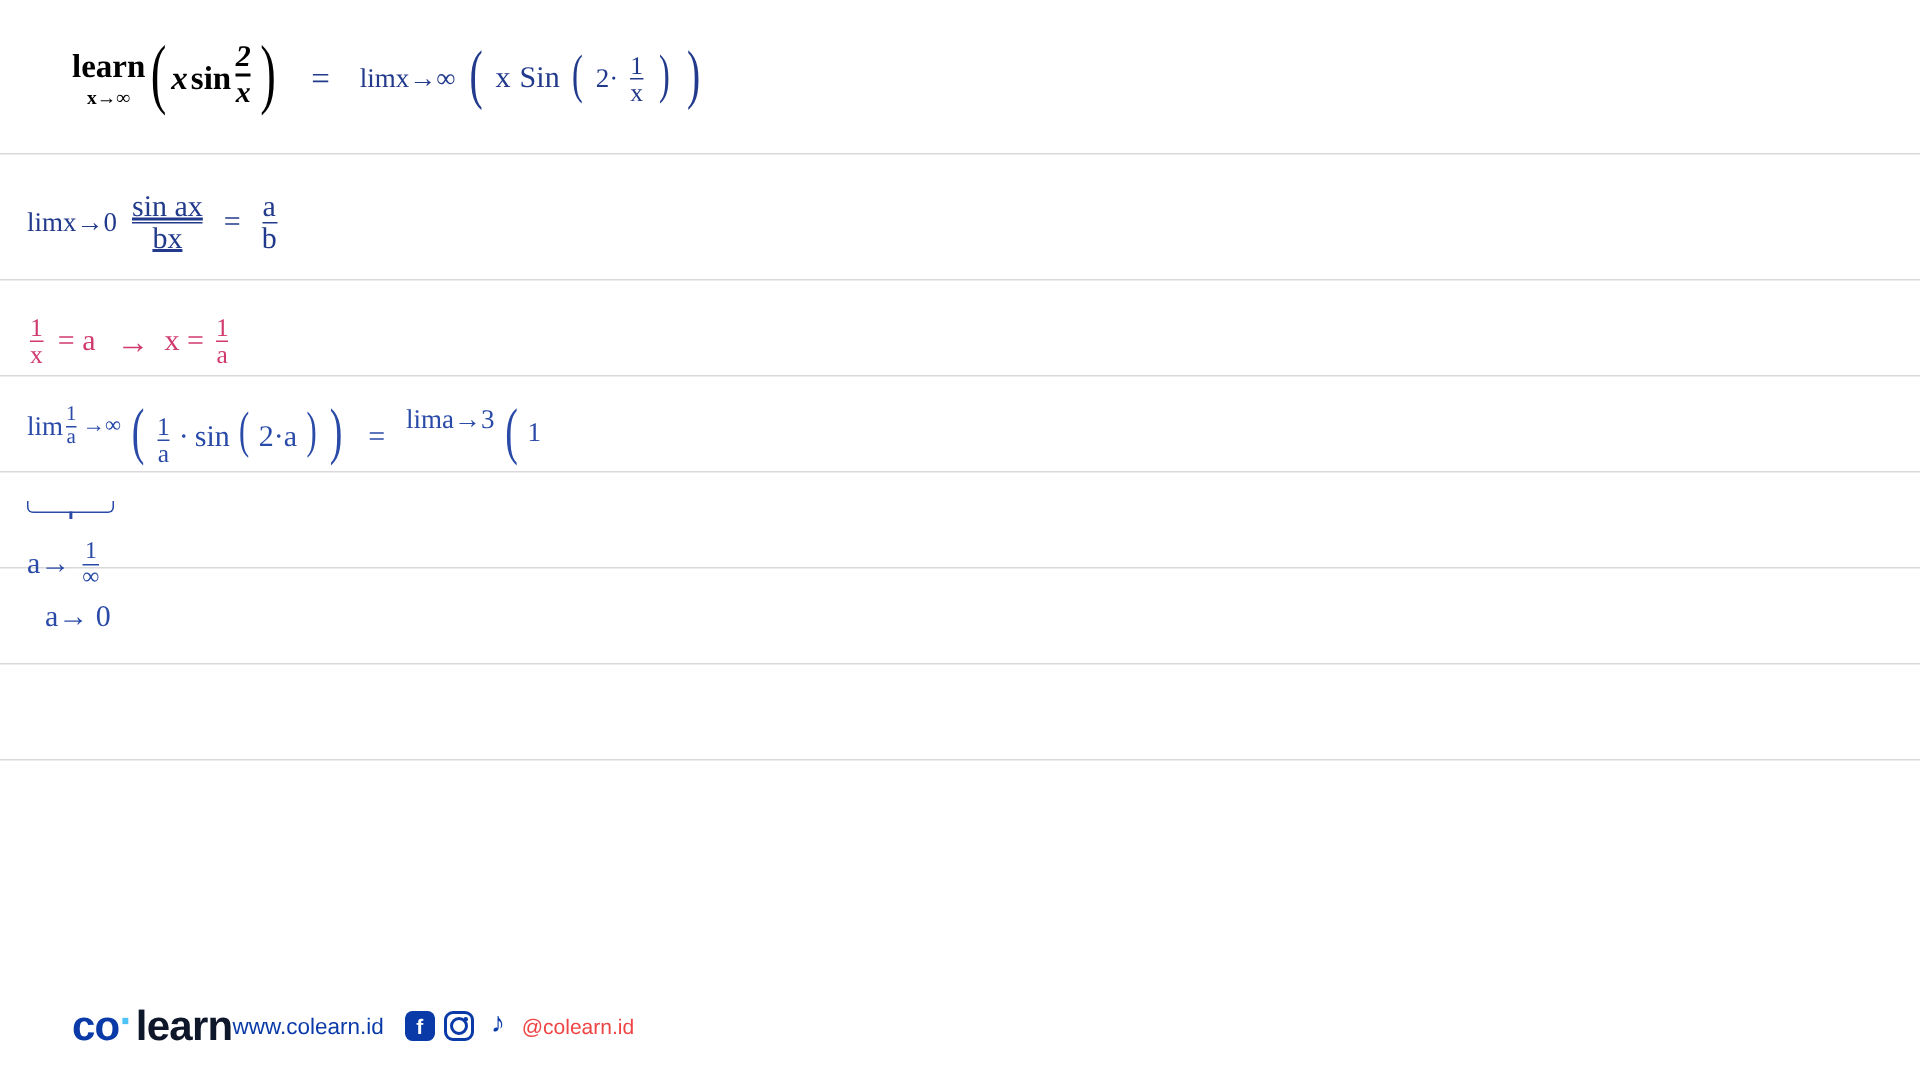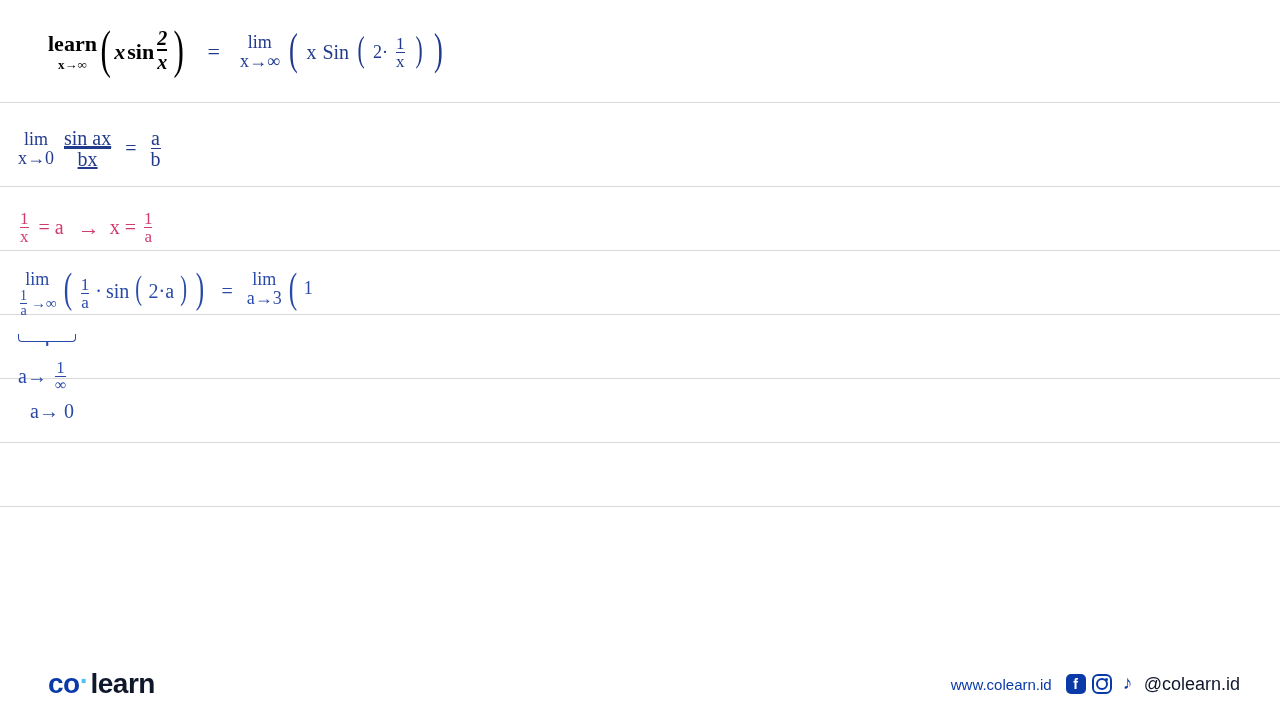--- a/index.html
+++ b/index.html
@@ -81,21 +81,21 @@
     .hand2 {
       font-family: 'Segoe Script', 'Comic Sans MS', cursive;
       color: #2a4aa8;
     }
     .handred {
       font-family: 'Segoe Script', 'Comic Sans MS', cursive;
       color: #d13a6f;
     }
     .hand .lim-stack, .hand2 .lim-stack {
       display: inline-flex;
-      flex-direction: column;
+      flex-direction: row;
       align-items: center;
       font-size: 18px;
       line-height: 1.05;
     }
     .hand-paren {
       font-size: 44px;
       display: inline-block;
       line-height: 0.7;
       position: relative;
       top: -2px;
@@ -132,22 +132,22 @@
       gap: 4px;
     }
     .step span { white-space: nowrap; }
     
     .footer {
       position: absolute;
       bottom: 0; left: 0; right: 0;
       height: 64px;
       display: flex;
       align-items: center;
-      justify-content: space-between;
-      padding: 0 40px 8px 48px;
+      justify-content: flex-start;
+      padding: 0 68px 8px 48px;
     }
     .logo {
       font-family: Arial, sans-serif;
       font-size: 28px;
       font-weight: 800;
       letter-spacing: -0.5px;
       display: flex;
       align-items: center;
     }
     .logo .co { color: #0a3aa8; }
@@ -168,21 +168,21 @@
       display: inline-flex;
       align-items: center;
       justify-content: center;
       border-radius: 5px;
     }
     .icon.fb { background: #0a3aa8; color: #fff; font-weight: bold; font-family: Arial; font-size: 14px;}
     .icon.ig { border: 2px solid #0a3aa8; border-radius: 6px; position: relative; }
     .icon.ig::after { content:''; width:8px;height:8px;border:2px solid #0a3aa8;border-radius:50%;position:absolute; }
     .icon.ig::before { content:''; width:3px;height:3px;background:#0a3aa8;border-radius:50%;position:absolute;top:2px;right:2px; }
     .icon.tk { color: #0a3aa8; font-size: 19px; font-weight: bold; position: relative; top:-1px;}
-    .handle { color: #0f172a; font-size: 18px;}
+    .handle { color: #ef4444; font-size: 14px;}
     .underbrace {
       position: absolute;
       color: #2a4aa8;
       font-family: 'Segoe Script', cursive;
     }
     .underbrace .br {
       border-bottom: 1.5px solid #2a4aa8;
       border-left: 1.5px solid #2a4aa8;
       border-right: 1.5px solid #2a4aa8;
       border-radius: 0 0 4px 4px;

